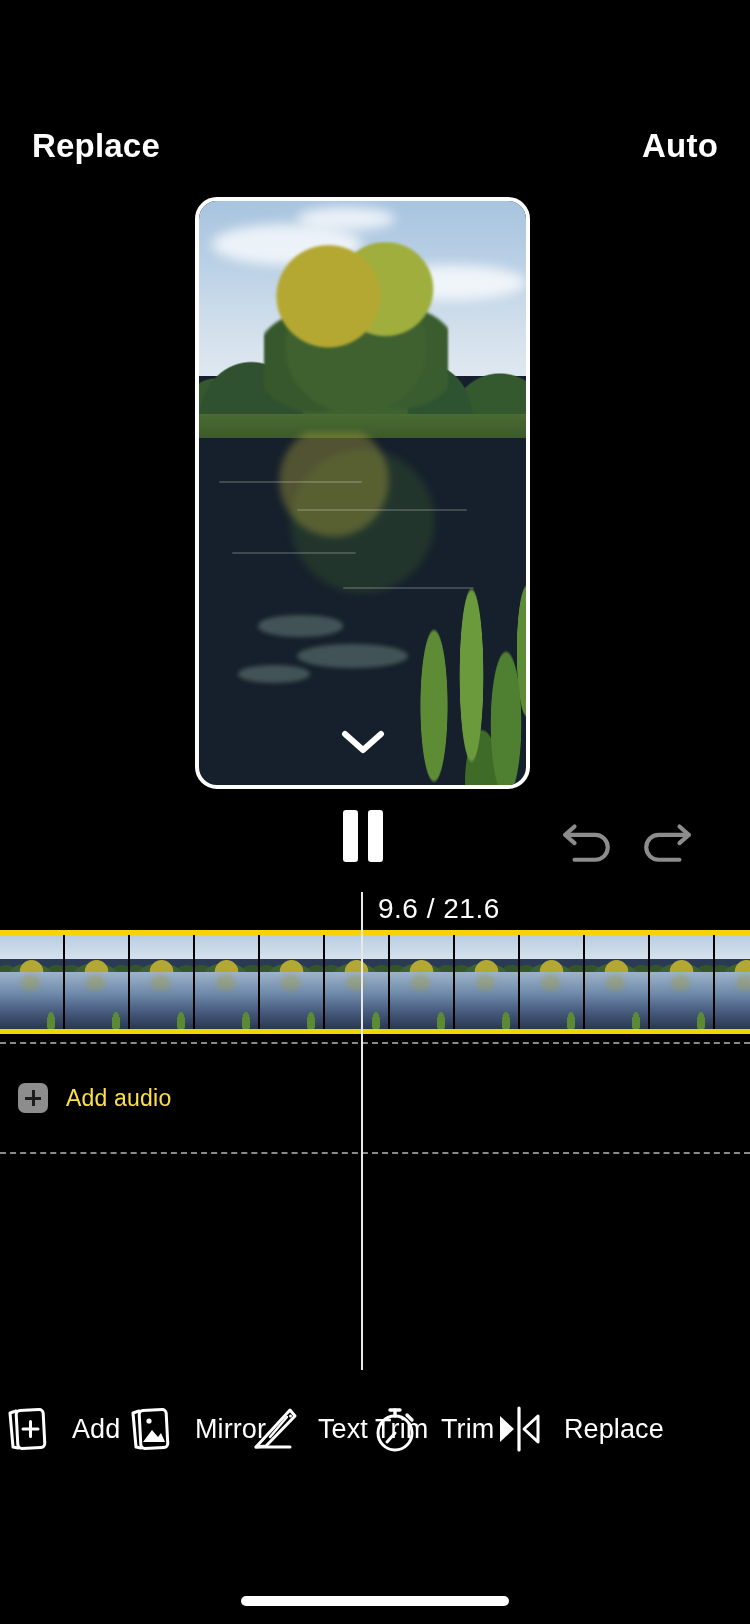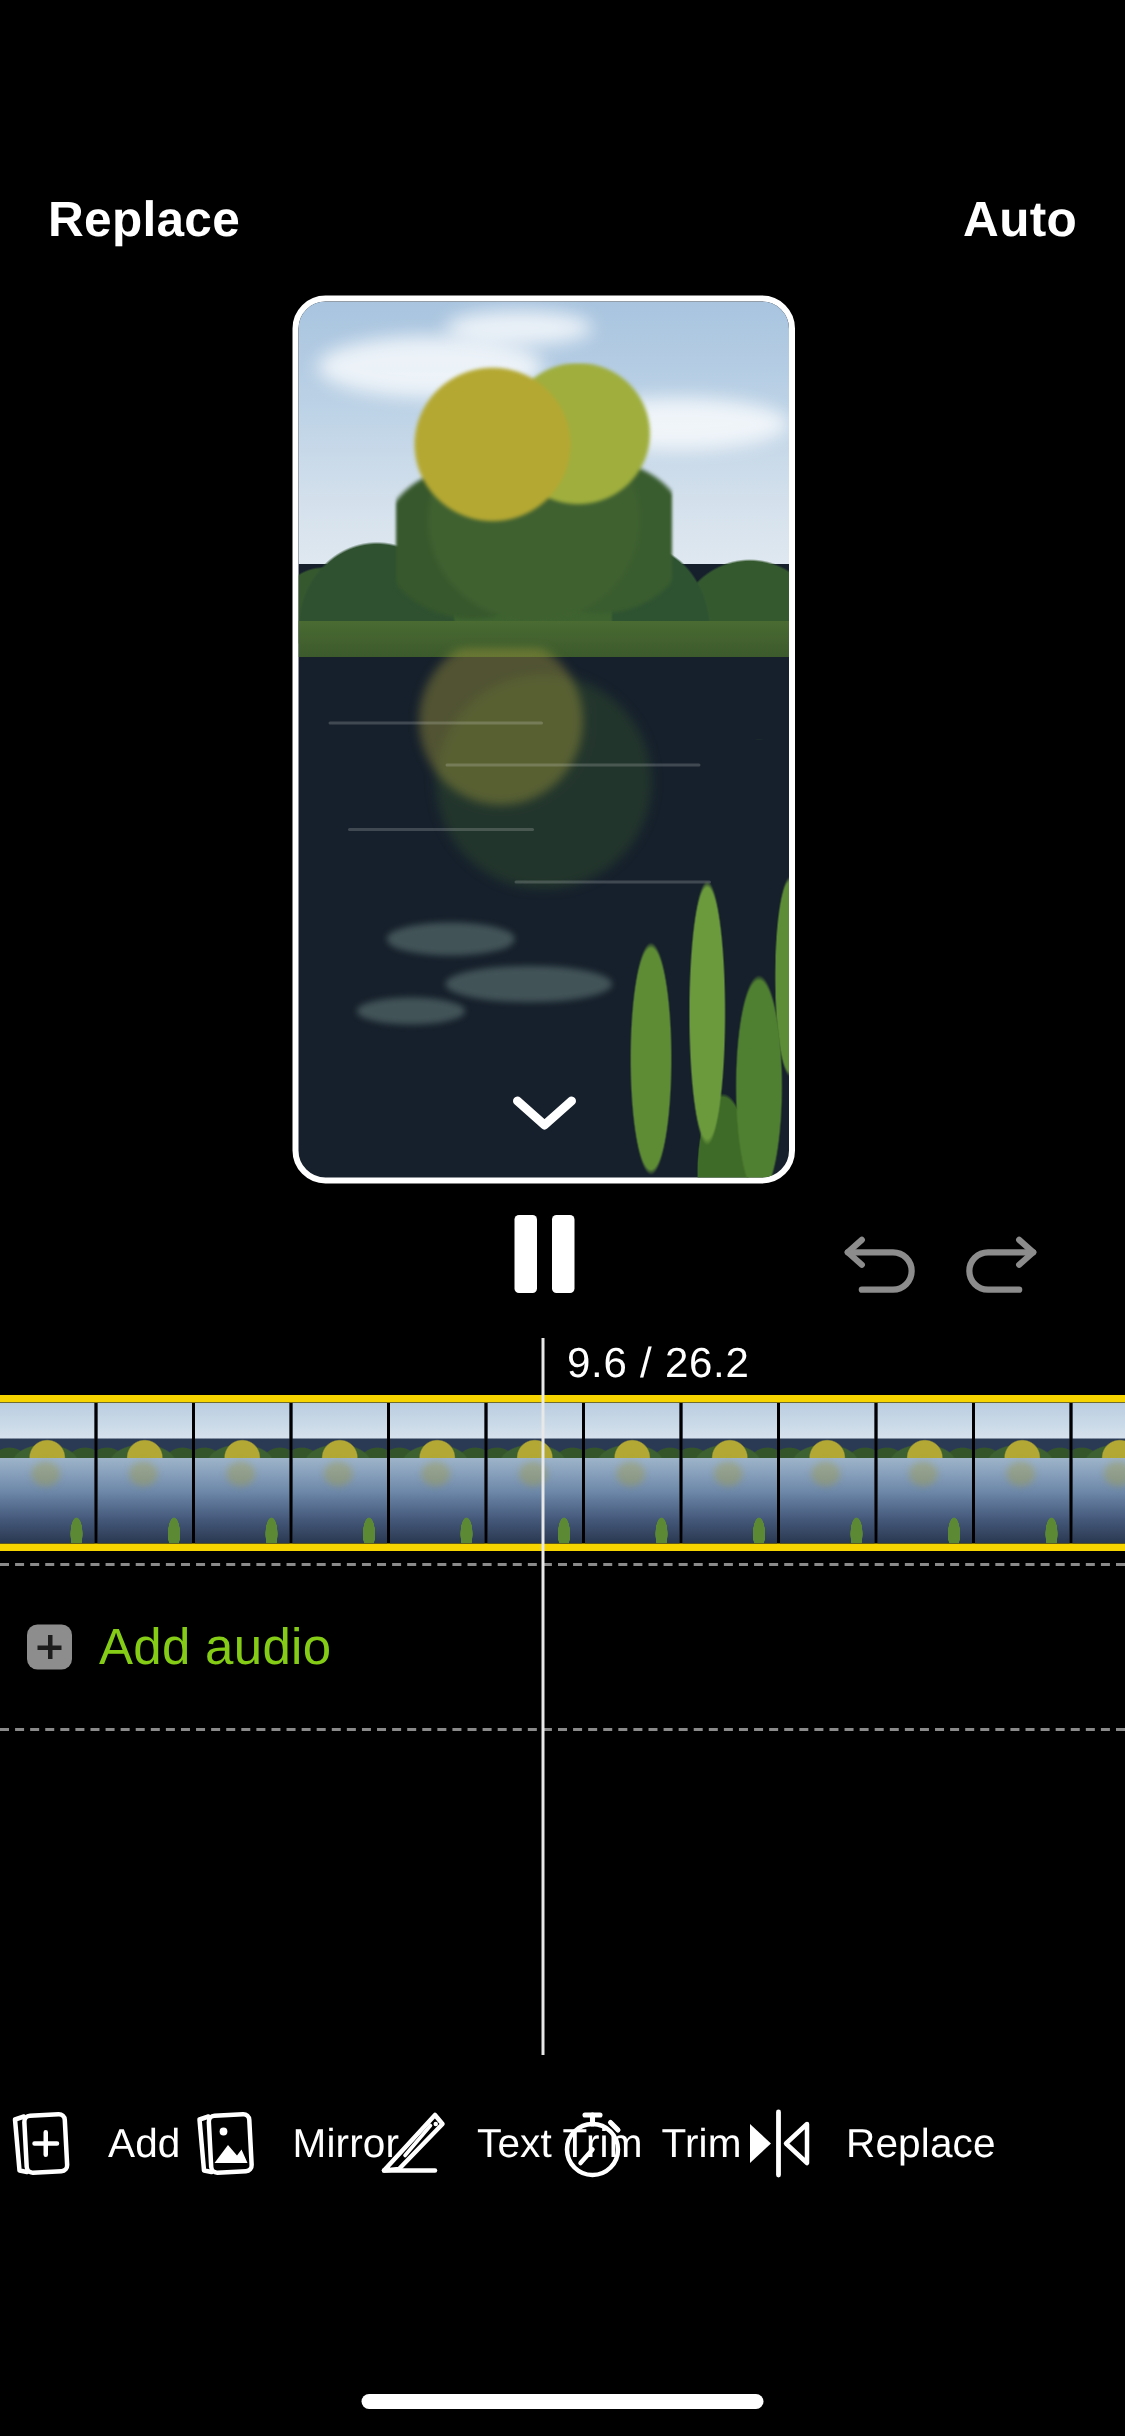--- a/index.html
+++ b/index.html
@@ -209,22 +209,22 @@
     border-radius: 7px;
     position: relative;
     flex: 0 0 auto;
   }
   .plus-box::before, .plus-box::after {
     content: ""; position: absolute; background: #1c1c1c;
   }
   .plus-box::before { left: 7px; top: 13.5px; width: 16px; height: 3.5px; }
   .plus-box::after  { top: 7px; left: 13.5px; height: 16px; width: 3.5px; }
   .track-label {
-    color: #84cc16;
-    font-size: 34px;
+    color: #fde047;
+    font-size: 23px;
     letter-spacing: 0.2px;
   }
   .playhead {
     position: absolute;
     left: 361px; top: -38px;
     width: 2px; height: 478px;
     background: #e8e8e8;
   }
 
   
@@ -312,21 +312,21 @@
       </svg>
     </button>
     <button class="redo-btn">
       <svg class="tool-icon" width="52" height="48" viewBox="0 0 52 48" aria-hidden="true">
         <path d="M38 12 L47 20 L38 28" fill="none" stroke="#8c8c8c" stroke-width="4" stroke-linecap="round" stroke-linejoin="round"></path>
         <path d="M47 20 L18 20 a12 12 0 0 0 0 24 L38 44" fill="none" stroke="#8c8c8c" stroke-width="4" stroke-linecap="round" stroke-linejoin="round"></path>
       </svg>
     </button>
   </div>
 
-  <div class="timecode">9.6 / 26.2</div>
+  <div class="timecode">9.6 / 21.6</div>
 
   <div class="timeline">
 
     <div class="filmstrip">
       <div class="frame">
         <div class="f-sky"></div>
           <div class="f-trees"></div>
           <div class="f-water"></div>
         <div class="f-reflect"></div>
           <div class="f-reed"></div>

